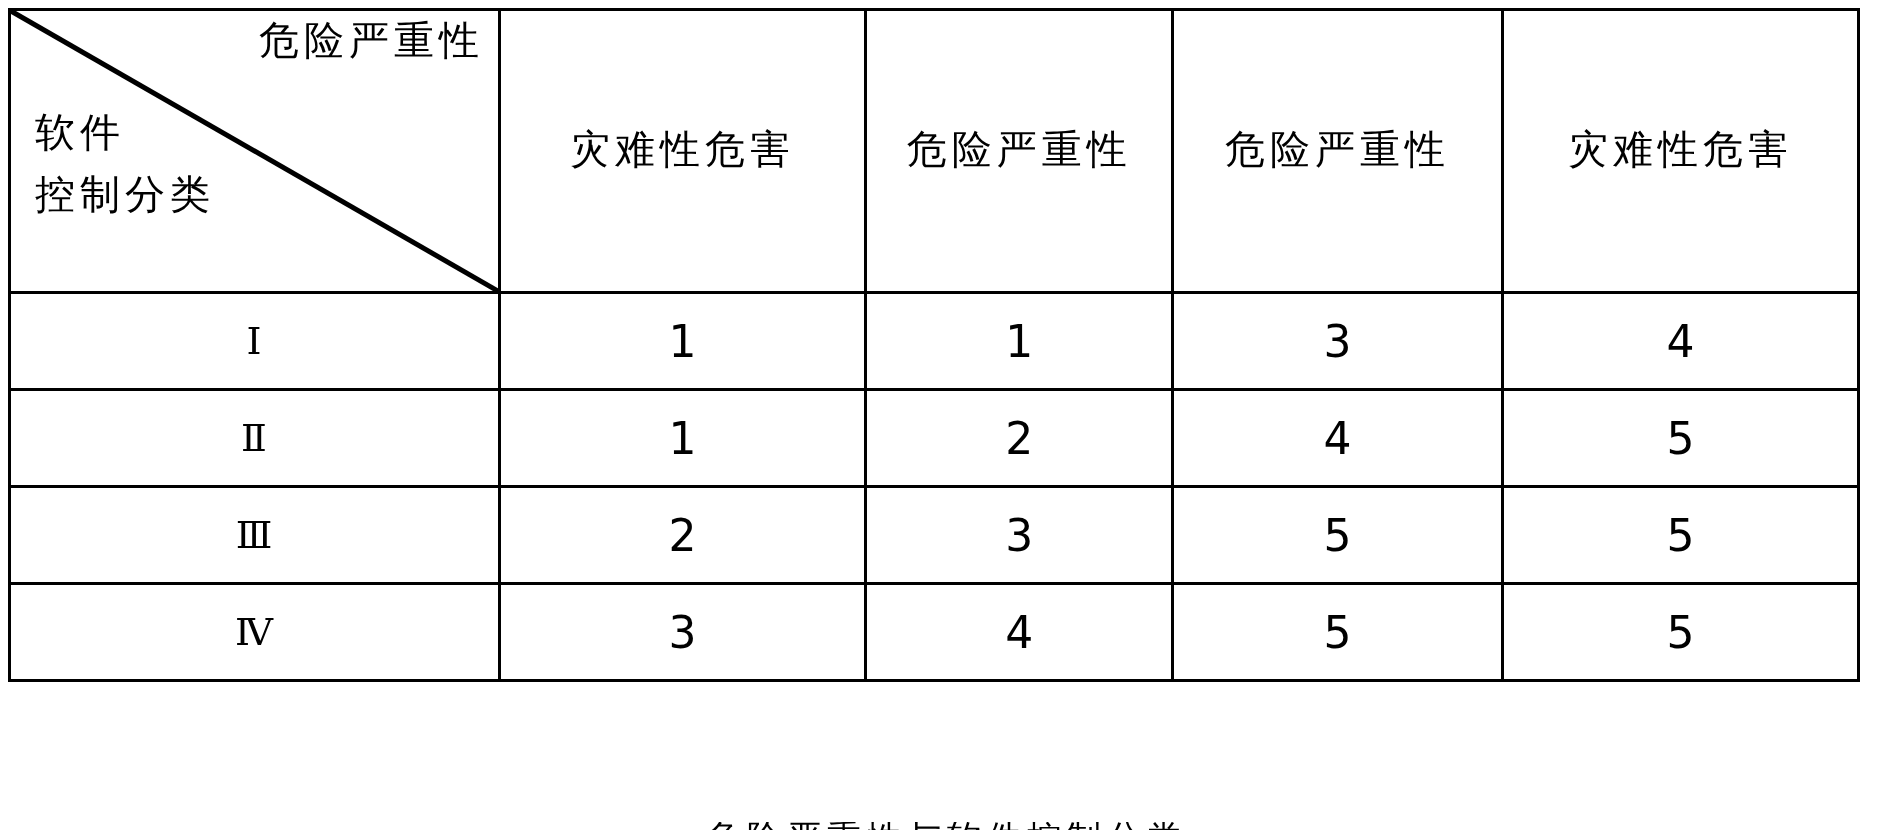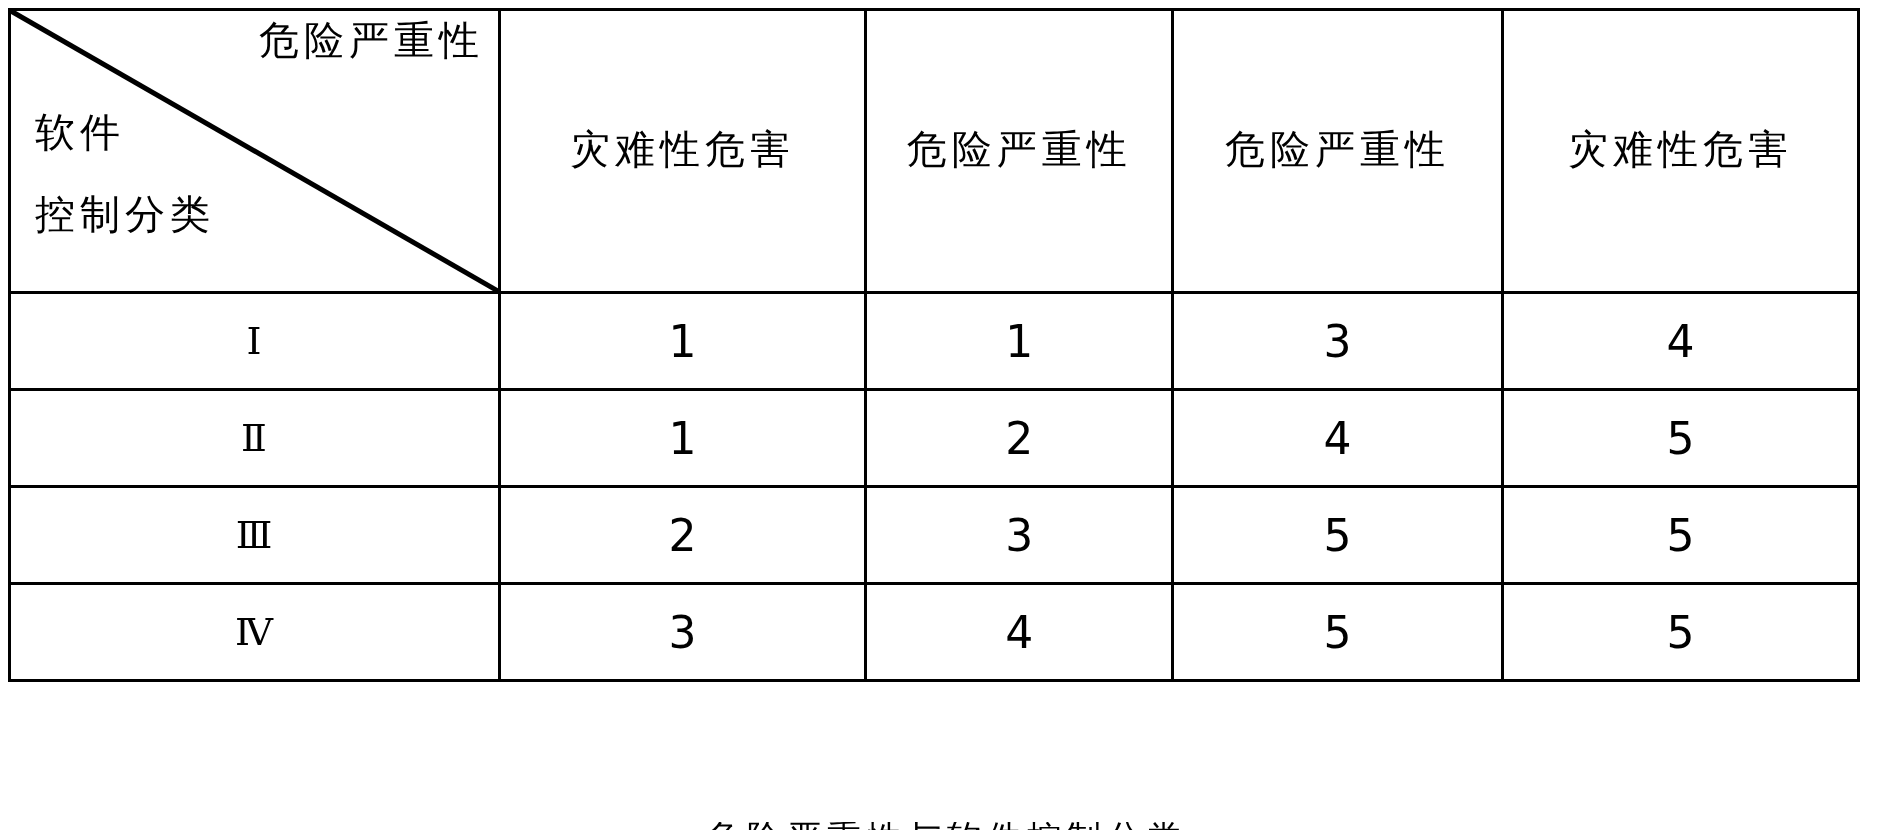--- a/index.html
+++ b/index.html
@@ -81,21 +81,21 @@
     top: 6px;
     text-align: right;
   }
   .corner-label.category {
     left: 24px;
     top: 98px;
     text-align: left;
   }
   .corner-label.category .line2 {
     display: block;
-    margin-top: 36px;
+    margin-top: 16px;
   }
 
   
   td.col-header {
     height: 280px;
   }
   .col-header-text {
     font-family: "DejaVu Serif", "Liberation Serif", serif;
     font-size: 40px;
     letter-spacing: 5px;

